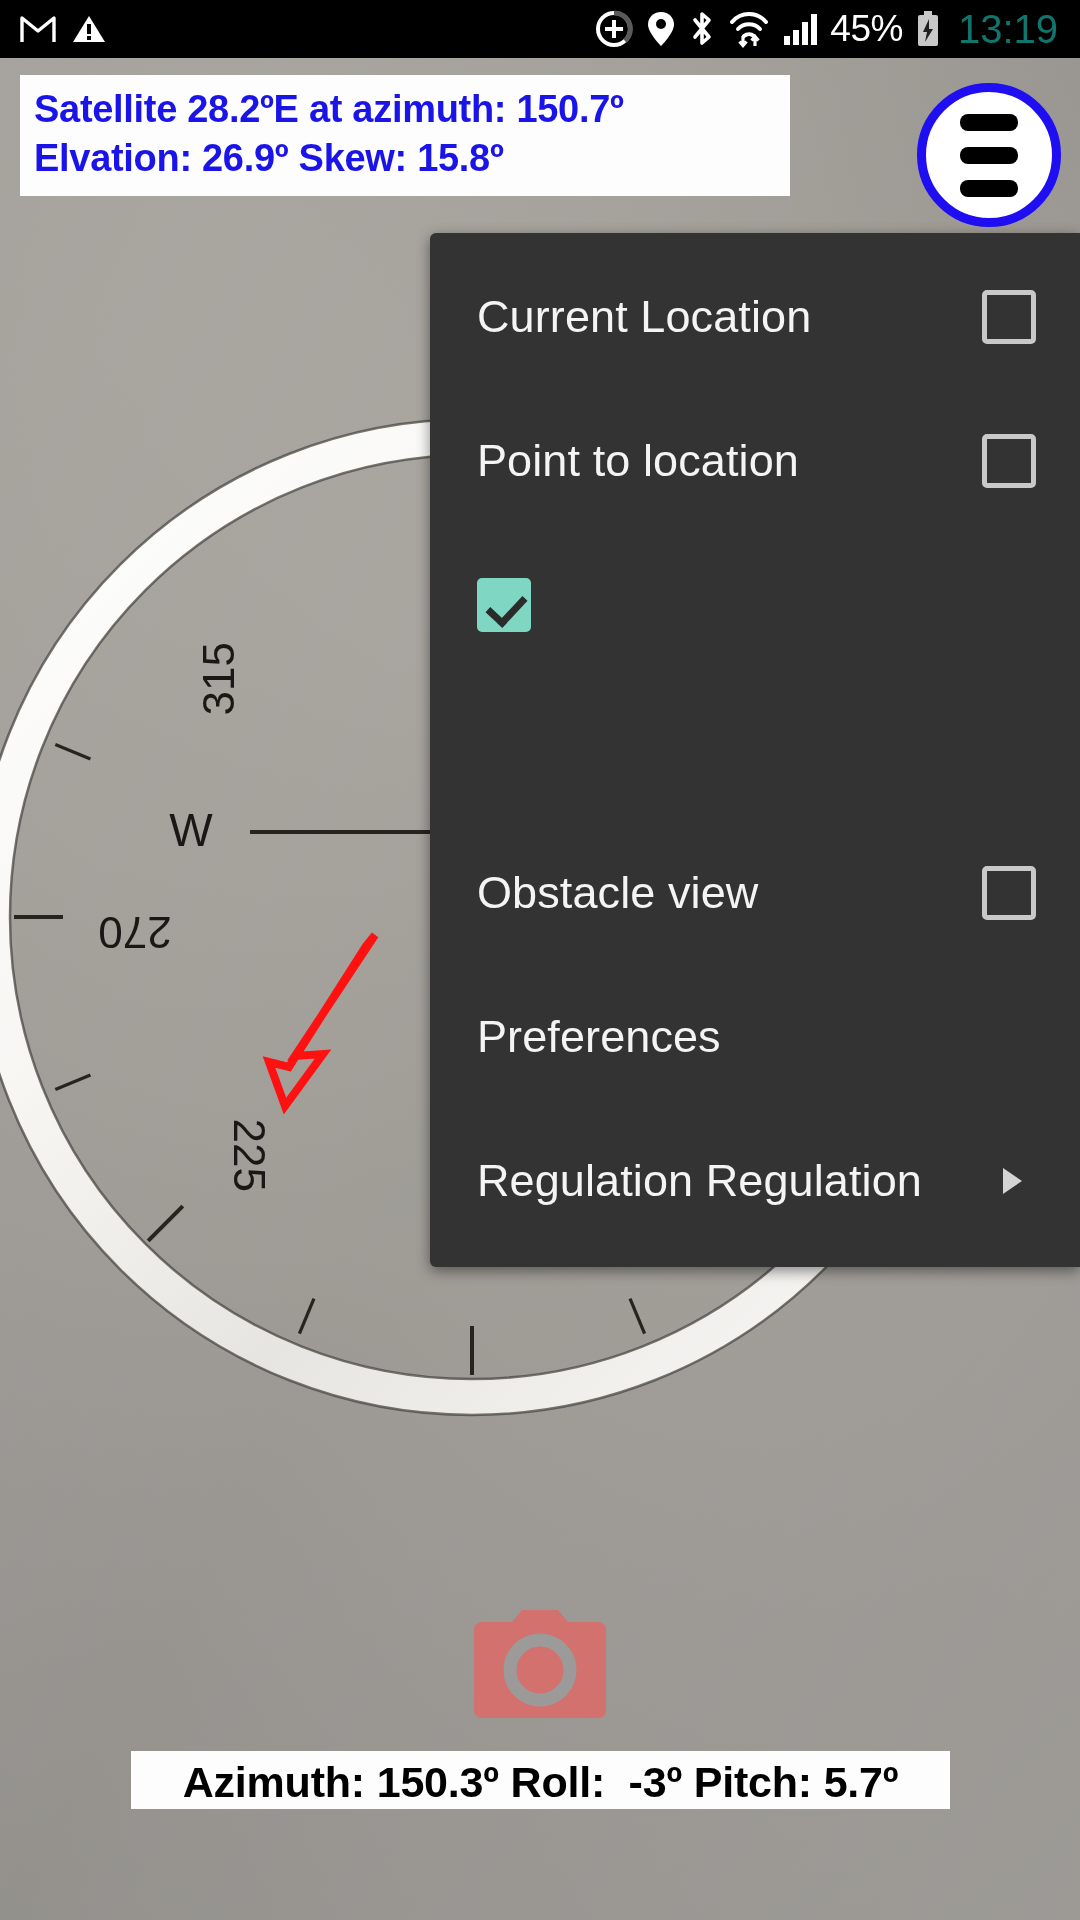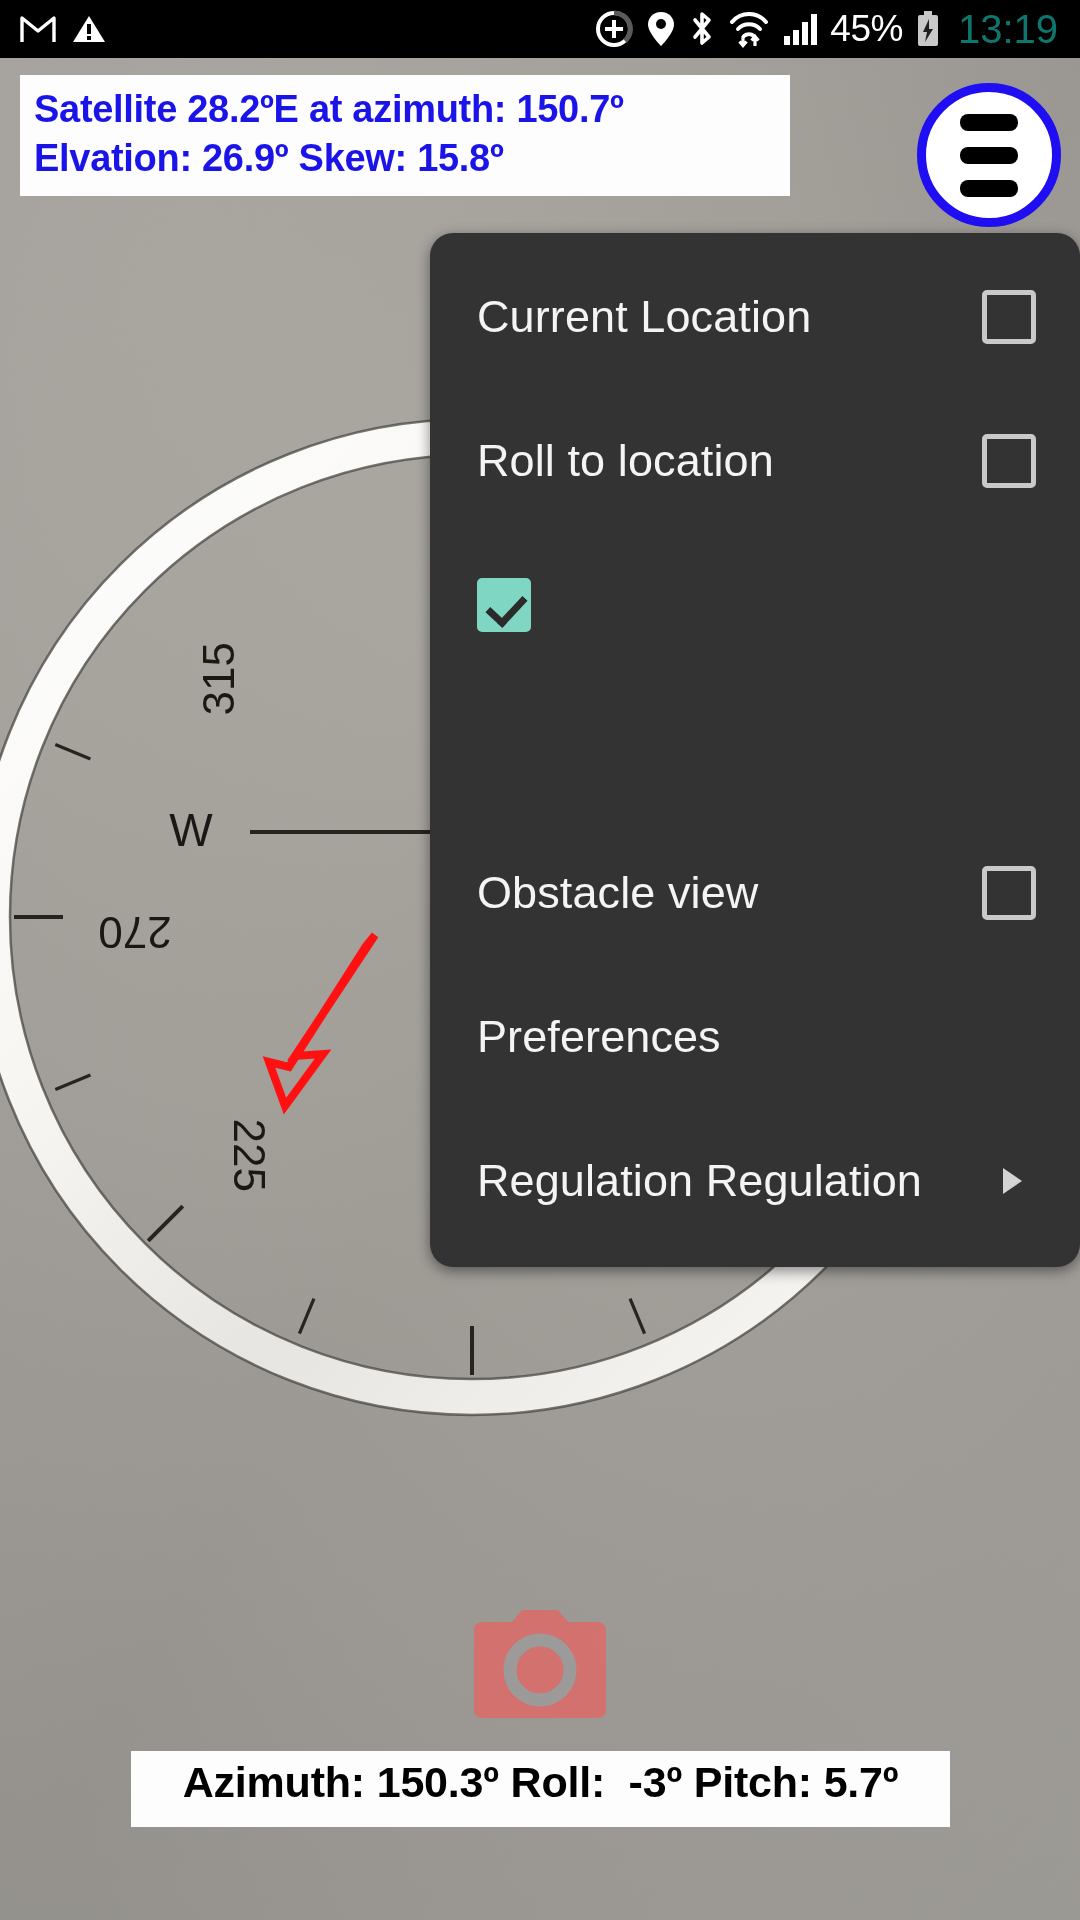--- a/index.html
+++ b/index.html
@@ -105,21 +105,21 @@
     z-index: 15;
     opacity: 0.72;
   }
 
   
   #orientation-readout {
     position: absolute;
     left: 131px; top: 1751px;
     width: 819px;
     background: #fdfdfd;
-    padding: 9px 0 22px 0;
+    padding: 9px 0 4px 0;
     box-sizing: border-box;
     text-align: center;
     z-index: 20;
   }
   #orientation-readout-text {
     color: #000;
     font-weight: bold;
     font-size: 43px;
     line-height: 1.05;
     white-space: pre;
@@ -131,21 +131,20 @@
     position: absolute;
     left: 430px; top: 233px;
     width: 650px;
     background: #333333;
     border-top-left-radius: 6px;
     border-bottom-left-radius: 6px;
     z-index: 50;
     padding: 12px 0 14px 0;
     box-sizing: border-box;
     box-shadow: 0 4px 14px rgba(0,0,0,0.45);
-    border-radius: 23px;
   }
   .menu-item {
     height: 144px;
     display: flex;
     align-items: center;
     padding: 0 44px 0 47px;
     box-sizing: border-box;
   }
   .menu-label {
     color: #f4f4f4;
@@ -325,21 +324,21 @@
 </div>
 
 <div id="overflow-menu">
 
   <div class="menu-item">
     <span class="menu-label">Current Location</span>
     <span class="checkbox"></span>
   </div>
 
   <div class="menu-item">
-    <span class="menu-label">Roll to location</span>
+    <span class="menu-label">Point to location</span>
     <span class="checkbox"></span>
   </div>
 
   <div class="menu-item">
     <span class="checkbox checked"></span>
   </div>
 
   <div class="menu-item">
     <span class="menu-spacer"></span>
   </div>

